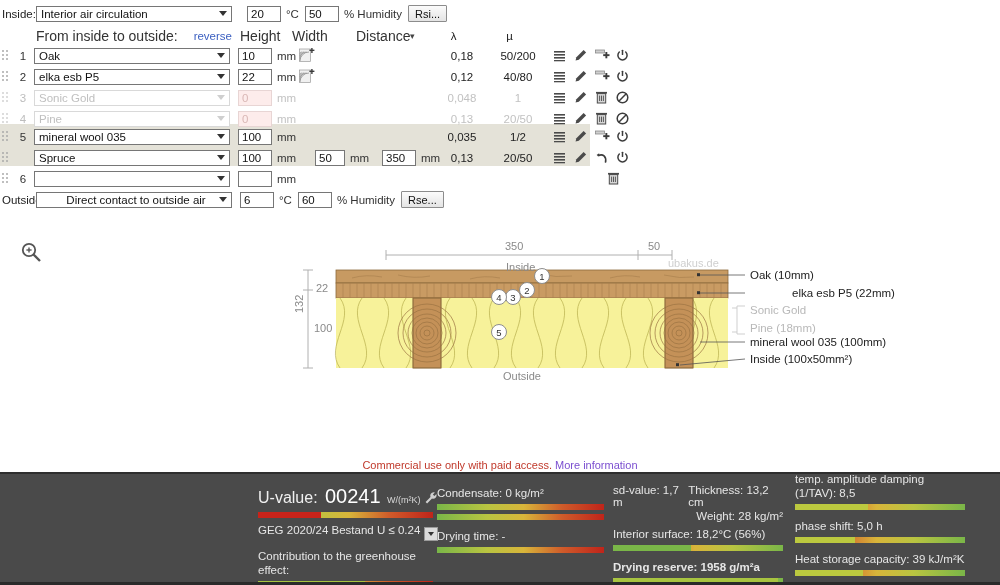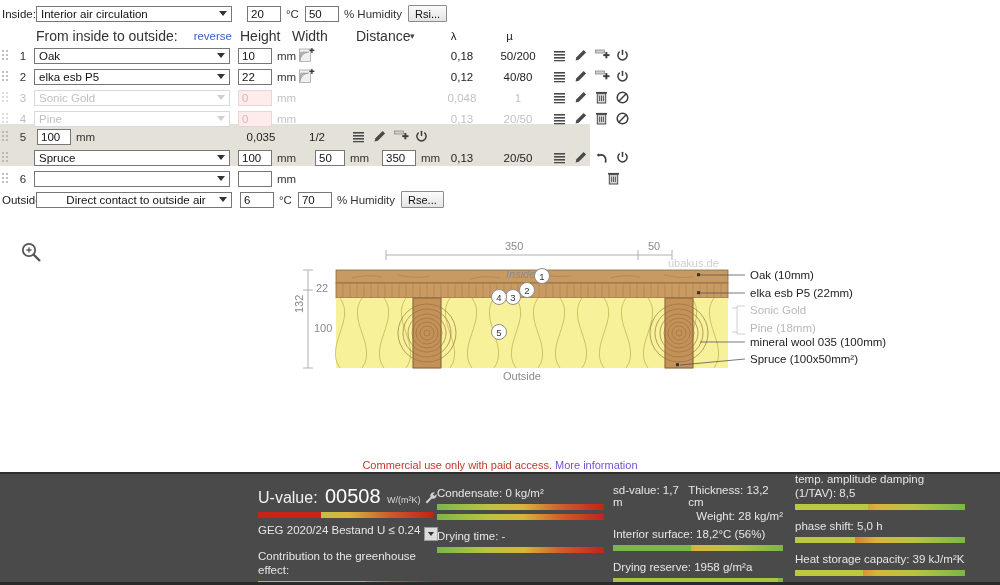--- a/index.html
+++ b/index.html
@@ -379,20 +379,24 @@
         <div class="row" style="top: 126px; left: 2px;">
           <span class="grip">
             <i style="left:0;top:0"></i>
             <i style="left:4px;top:0"></i>
             <i style="left:0;top:4px"></i>
             <i style="left:4px;top:4px"></i>
             <i style="left:0;top:8px"></i>
             <i style="left:4px;top:8px"></i>
           </span>
           <span class="num" style="margin-left:6px">5</span>
+          <span class="sel" style="margin-left:5px">
+            <span>mineral wool 035</span>
+            <span class="caret"></span>
+          </span>
           <span class="inp w34" style="margin-left:8px">100</span>
           <span class="unit" style="margin-left:5px;width:18px">mm</span>
           <span style="width:20px;display:inline-block"></span>
           <span style="width:53px;display:inline-block"></span>
           <span style="width:71px;display:inline-block"></span>
           <span class="lam" style="margin-left:0">0,035</span>
           <span class="mu" style="margin-left:8px">1/2</span>
           <span class="icons" style="margin-left:10px">
             <span class="ico">
               <svg width="13" height="13" viewBox="0 0 13 13">
@@ -518,21 +522,21 @@
       </div>
 
     <div class="row" style="top:189px;left:2px;">
       <span class="lbl" style="width:32px;">Outside</span>
       <span class="sel" style="margin-left:2px;justify-content:center;">
         <span>Direct contact to outside air</span>
         <span class="caret"></span>
       </span>
       <span class="inp w34" style="margin-left:8px;">6</span>
       <span class="unit" style="margin-left:5px;">°C</span>
-      <span class="inp w34" style="margin-left:6px;">70</span>
+      <span class="inp w34" style="margin-left:6px;">60</span>
       <span class="unit" style="margin-left:5px;">% Humidity</span>
       <span class="btn" style="margin-left:6px;">Rse...</span>
     </div>
 
     <div class="diagram">
 
       <span style="position:absolute;left:20px;top:13px;">
         <svg width="22" height="22" viewBox="0 0 22 22">
           <circle cx="9" cy="9" r="6.2" fill="none" stroke="#555" stroke-width="1.8"></circle>
           <line x1="13.5" y1="13.5" x2="20" y2="20" stroke="#555" stroke-width="2.4"></line>
@@ -683,53 +687,53 @@
         <path d="M745 78 h-8 v28 h8" fill="none" stroke="#c9c9c9" stroke-width="0.9"></path>
         <line x1="737" y1="80" x2="732" y2="80" stroke="#c9c9c9" stroke-width="0.9"></line>
         <line x1="737" y1="104" x2="732" y2="104" stroke="#c9c9c9" stroke-width="0.9"></line>
         <line x1="700" y1="114" x2="745" y2="114" stroke="#555" stroke-width="0.8"></line>
         <line x1="680" y1="137" x2="745" y2="131" stroke="#555" stroke-width="0.8"></line>
         <rect x="676" y="135.2" width="3" height="3" fill="#333"></rect>
       </svg>
 
       <span class="dimtxt" style="left:505px;top:12px;">350</span>
       <span class="dimtxt" style="left:648px;top:12px;">50</span>
-      <span class="dimtxt" style="left:506px;top:40px;font-style:italic;">Inside</span>
+      <span class="dimtxt" style="left:506px;top:33px;">Inside</span>
       <span class="dimtxt" style="left:503px;top:142px;">Outside</span>
       <span class="dimtxt" style="left:316px;top:54px;">22</span>
       <span class="dimtxt" style="left:314px;top:94px;">100</span>
       <span class="dimtxt" style="left:293px;top:85px;transform:rotate(-90deg);transform-origin:left top;">132</span>
 
       <span class="bubble" style="left:534px;top:40px;">1</span>
       <span class="bubble" style="left:519px;top:54px;">2</span>
       <span class="bubble" style="left:505px;top:61px;">3</span>
       <span class="bubble" style="left:491px;top:61px;">4</span>
       <span class="bubble" style="left:491px;top:96px;">5</span>
 
       <span class="legtxt" style="left:750px;top:41px;">Oak (10mm)</span>
-      <span class="legtxt" style="left:750px;top:59px;">elka esb P5 (22mm)</span>
+      <span class="legtxt" style="left:792px;top:59px;">elka esb P5 (22mm)</span>
       <span class="legtxt muted" style="left:750px;top:76px;">Sonic Gold</span>
       <span class="legtxt muted" style="left:750px;top:94px;">Pine (18mm)</span>
       <span class="legtxt" style="left:750px;top:108px;">mineral wool 035 (100mm)</span>
-      <span class="legtxt" style="left:750px;top:125px;">Spruce (100x50mm²)</span>
+      <span class="legtxt" style="left:750px;top:125px;">Inside (100x50mm²)</span>
     </div>
 
     <div class="notice">
       <span>Commercial use only with paid access.</span>
       <a href="#">More information</a>
     </div>
   </div>
 
   <div class="results">
     <div class="topline"></div>
 
     <div class="col" style="left:258px;width:175px;">
       <div style="margin-top:13px;white-space:nowrap;">
         <span style="font-size:16px;color:#f0f0f0;">U-value:</span>
-        <span style="font-size:20px;color:#ffffff;margin-left:4px;">00508</span>
+        <span style="font-size:20px;color:#ffffff;margin-left:4px;">00241</span>
         <span style="font-size:9px;color:#d8d8d8;margin-left:3px;">W/(m²K)</span>
         <span class="wrench">
           <svg width="14" height="14" viewBox="0 0 14 14">
             <path d="M9.6 1.3a3.4 3.4 0 0 0-3.1 4.7L1.6 10.9l1.5 1.5 4.9-4.9a3.4 3.4 0 0 0 4.4-4.4l-2 2-1.5-1.5 2-2a3.4 3.4 0 0 0-1.3-.3z" fill="#cfcfcf"></path>
           </svg>
         </span>
       </div>
       <div class="track grad-gr" style="margin-top:4px;width:175px;">
         <div class="fill" style="background: rgb(200, 35, 26); width: 36%;"></div>
       </div>
@@ -768,21 +772,21 @@
         <span class="mtxt">sd-value: 1,7 m</span>
         <span class="mtxt">Thickness: 13,2 cm</span>
       </div>
       <div style="text-align:right;width:170px;margin-top:1px;">
         <span class="mtxt">Weight: 28 kg/m²</span>
       </div>
       <div style="margin-top:4px;"><span class="mtxt">Interior surface: 18,2°C (56%)</span></div>
       <div class="track grad-rg" style="margin-top:4px;width:170px;">
         <div class="fill" style="background: rgb(122, 182, 72); width: 46%;"></div>
       </div>
-      <div style="margin-top:9px;"><span class="mtxt">Drying reserve: 1958 g/m²a</span></div>
+      <div style="margin-top:9px;font-weight:bold;"><span class="mtxt">Drying reserve: 1958 g/m²a</span></div>
       <div class="track grad-rg" style="margin-top:4px;width:170px;">
         <div class="fill" style="background: rgb(168, 196, 64); width: 97%;"></div>
       </div>
 
     </div>
 
     <div class="col" style="left:795px;width:170px;">
       <div style="margin-top:0;"><span class="mtxt">temp. amplitude damping (1/TAV): 8,5</span></div>
       <div class="track grad-rg" style="margin-top:4px;width:170px;">
         <div class="fill" style="background: rgb(188, 201, 63); width: 43%;"></div>

